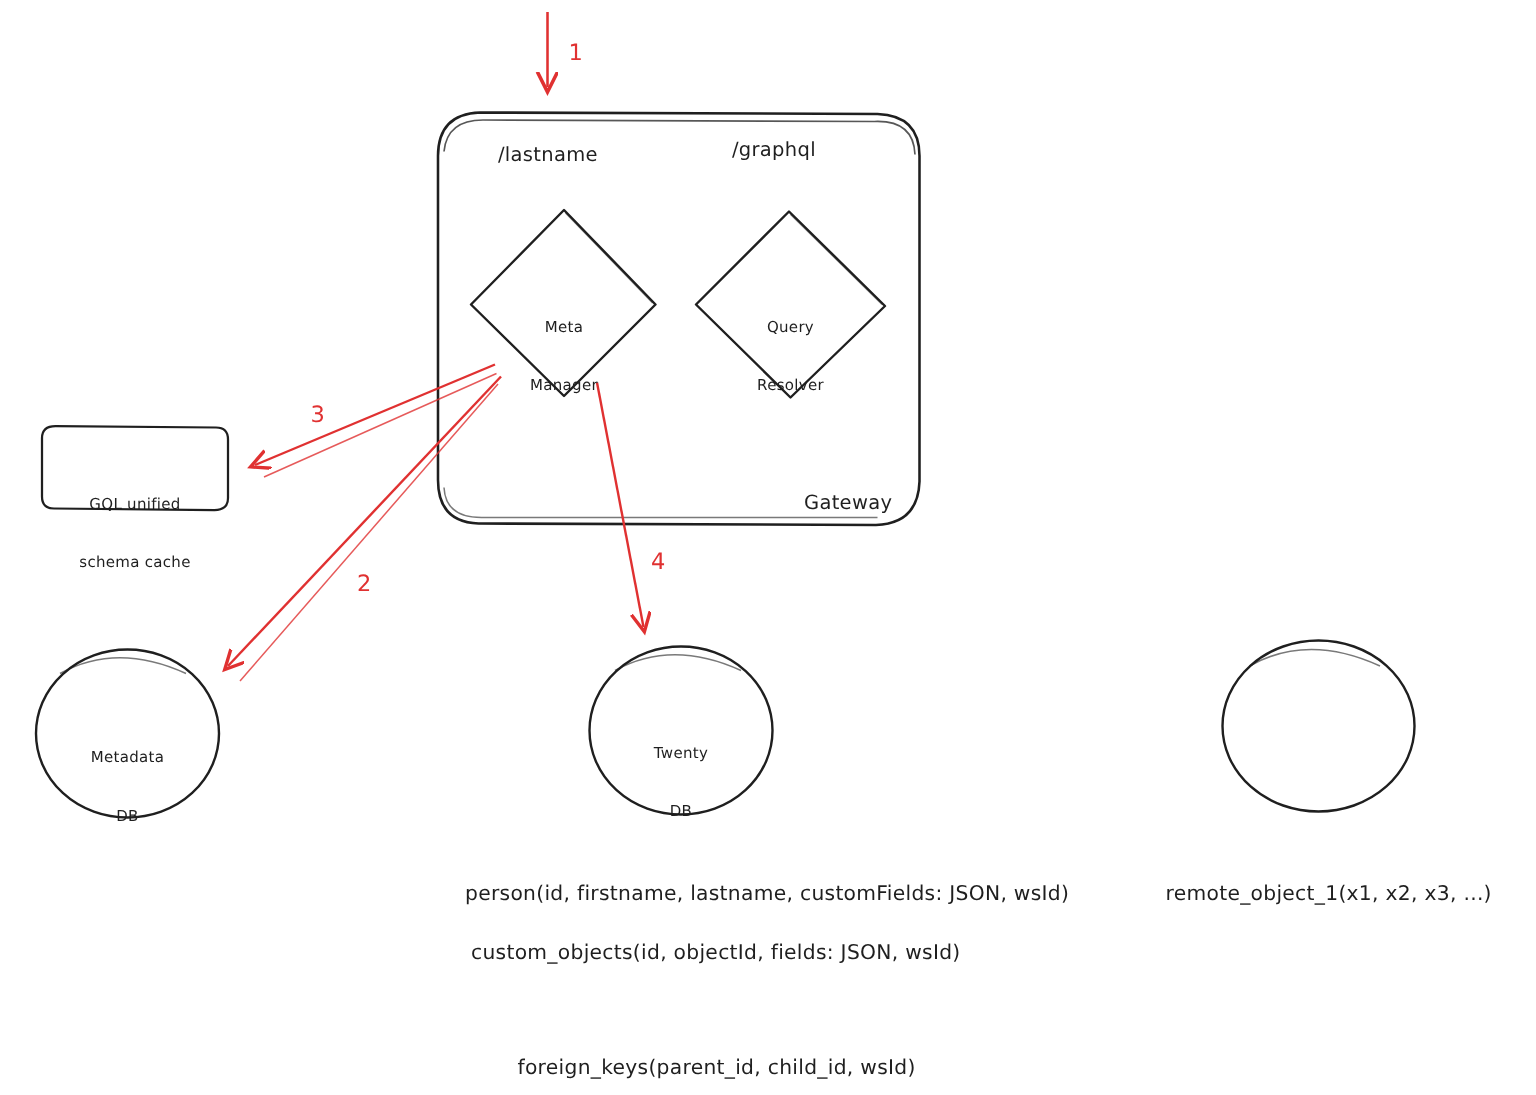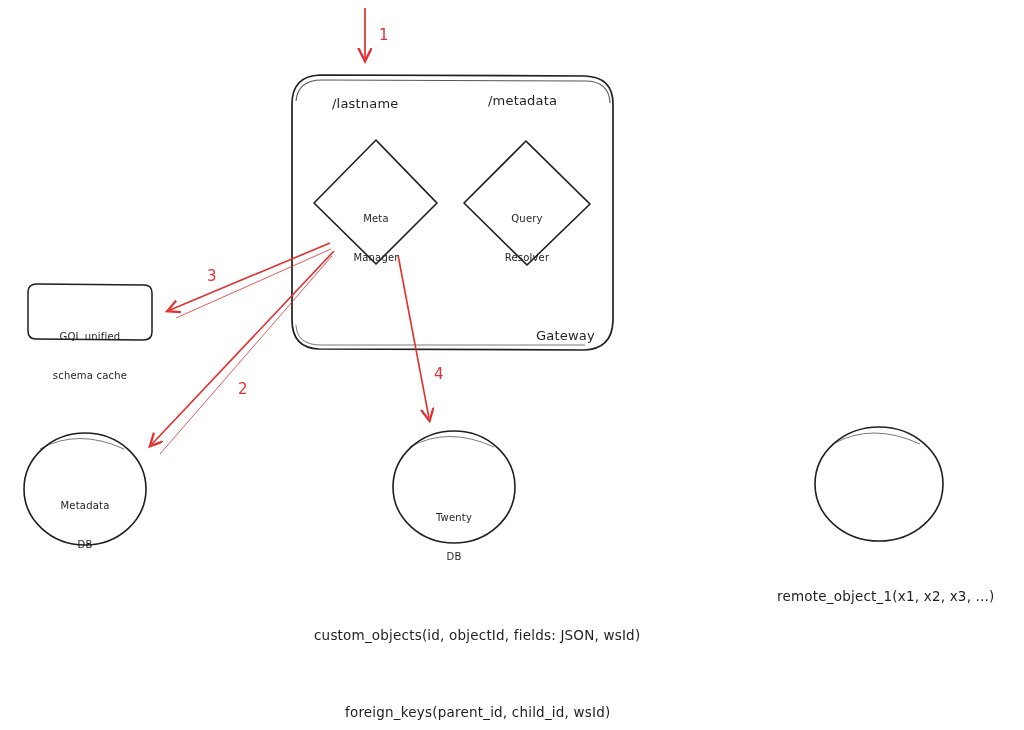--- a/index.html
+++ b/index.html
@@ -107,21 +107,21 @@
       <path d="M330,243 L170,310" stroke="#e03131" stroke-width="1.6" fill="none" marker-end="url(#redhead)"></path>
       <path d="M331,249 L176,318" stroke="#e03131" stroke-width="1.0" fill="none" opacity="0.8"></path>
     </g>
 
     <g>
       <path d="M398,255 L429,418" stroke="#e03131" stroke-width="1.6" fill="none" marker-end="url(#redhead)"></path>
     </g>
   </svg>
 
   <div class="lbl" style="left:332px; top:95px;">/lastname</div>
-  <div class="lbl" style="left:488px; top:92px;">/metadata</div>
+  <div class="lbl" style="left:488px; top:92px;">/graphql</div>
 
   <div class="lbl" style="left:536px; top:327px;">Gateway</div>
 
   <div class="lbl node-label" style="left:330px; top:186px; width:92px;">
     <div>Meta</div>
     <div>Manager</div>
   </div>
 
   <div class="lbl node-label" style="left:477px; top:186px; width:100px;">
     <div>Query</div>
@@ -131,28 +131,29 @@
   <div class="lbl node-label" style="left:32px; top:304px; width:116px;">
     <div>GQL unified</div>
     <div>schema cache</div>
   </div>
 
   <div class="lbl node-label" style="left:35px; top:473px; width:100px;">
     <div>Metadata</div>
     <div>DB</div>
   </div>
 
-  <div class="lbl node-label" style="left:404px; top:485px; width:100px;">
+  <div class="lbl node-label" style="left:404px; top:470px; width:100px;">
     <div>Twenty</div>
     <div>DB</div>
   </div>
 
 
   <div class="num" style="left:379px; top:26px;">1</div>
   <div class="num" style="left:238px; top:380px;">2</div>
   <div class="num" style="left:207px; top:267px;">3</div>
   <div class="num" style="left:434px; top:365px;">4</div>
 
+  <div class="lbl schema" style="left:310px; top:586px;">person(id, firstname, lastname, customFields: JSON, wsId)</div>
   <div class="lbl schema" style="left:314px; top:625px;">custom_objects(id, objectId, fields: JSON, wsId)</div>
   <div class="lbl schema" style="left:777px; top:586px;">remote_object_1(x1, x2, x3, ...)</div>
   <div class="lbl schema" style="left:345px; top:702px;">foreign_keys(parent_id, child_id, wsId)</div>
 
 </div>
 
 </body></html>

